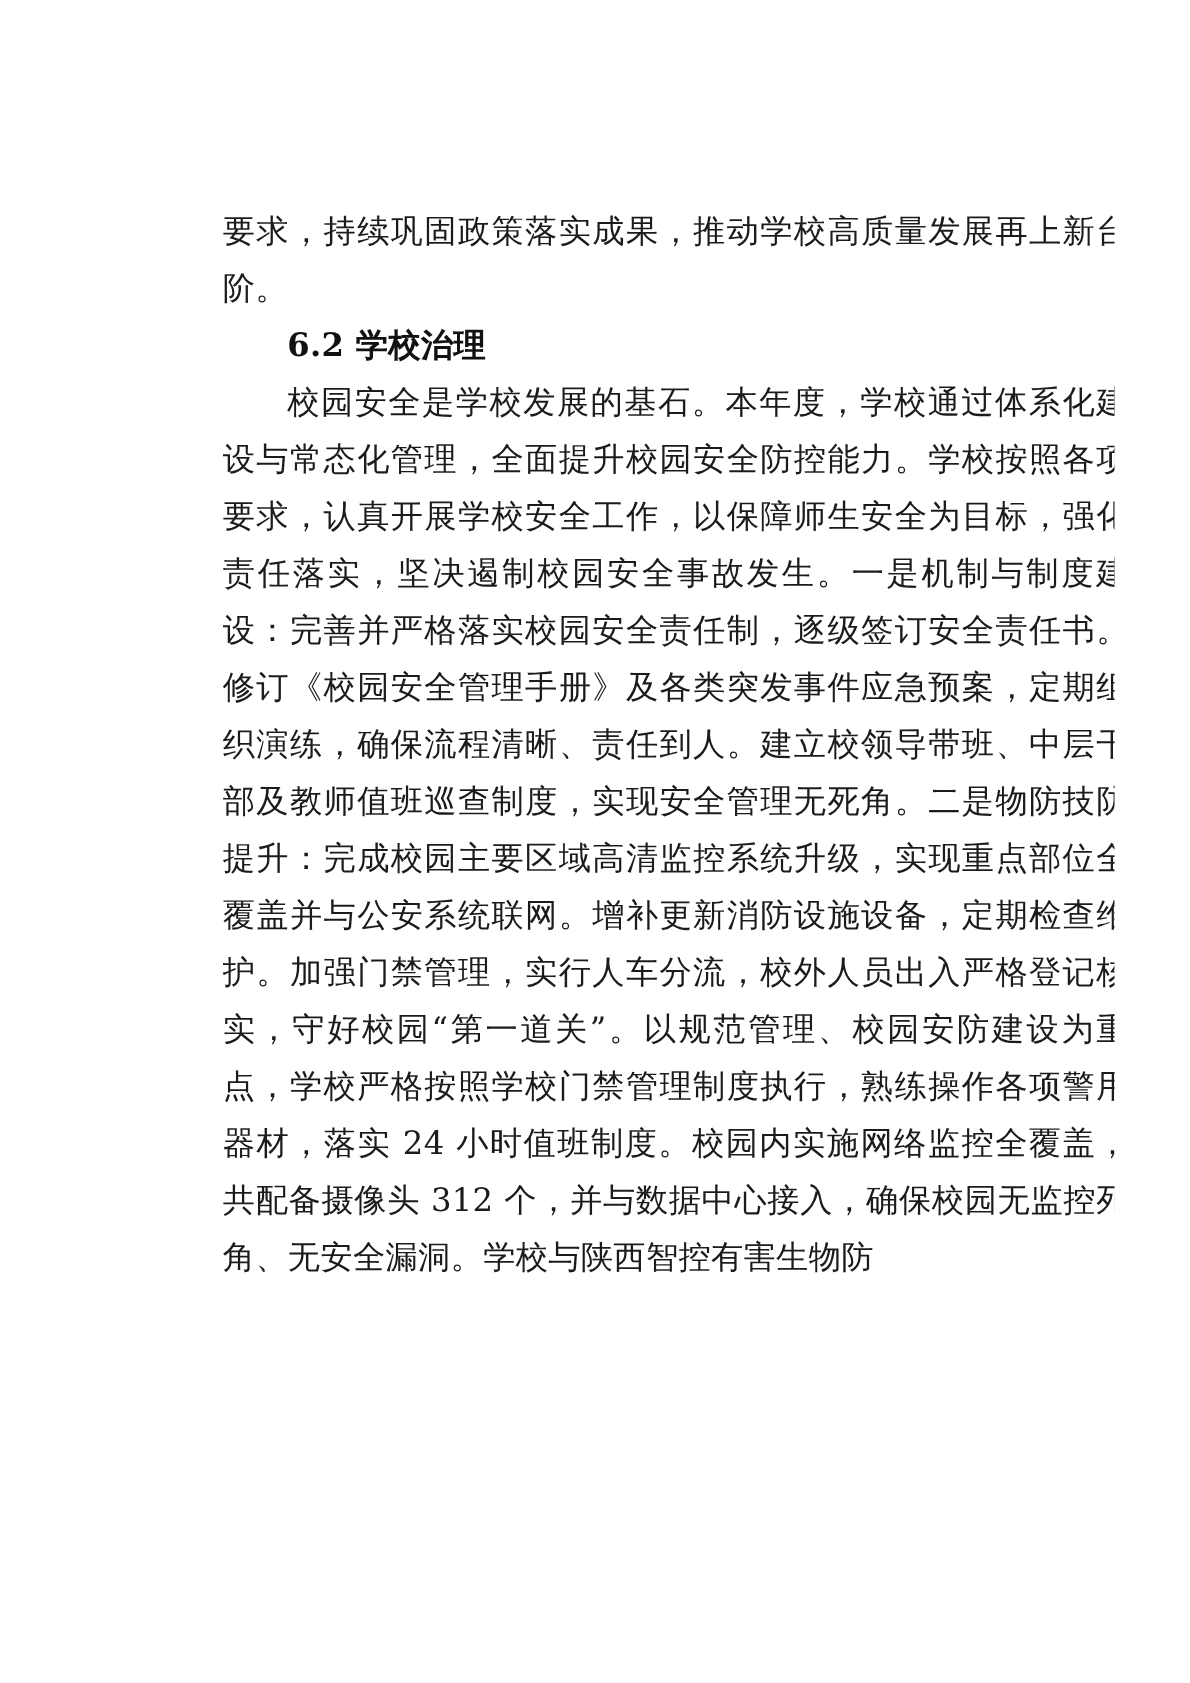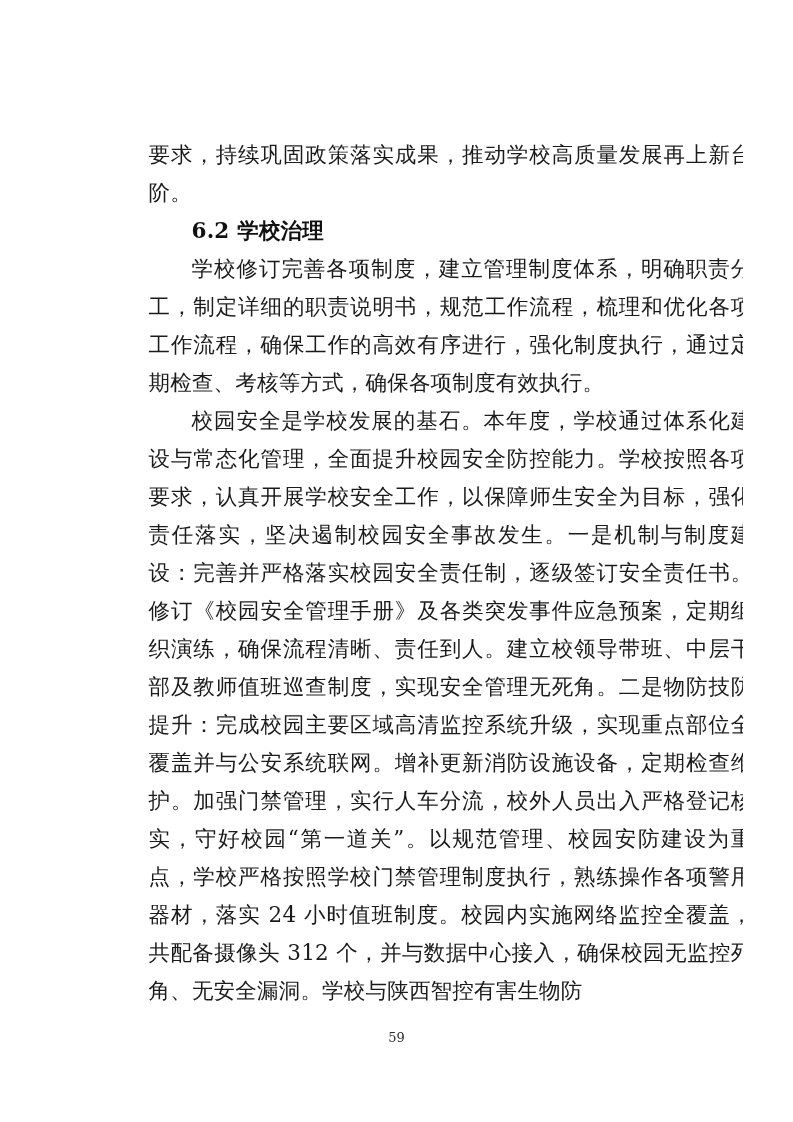--- a/index.html
+++ b/index.html
@@ -71,22 +71,20 @@
 <body>
 
 <div class="page">
 
   <div class="content">
 
     <p class="para">要求，持续巩固政策落实成果，推动学校高质量发展再上新台阶。</p>
 
     <p class="heading">6.2 学校治理</p>
 
-    <p class="para indent">学校修订完善各项制度，建立管理制度体系，明确职责分工，制定详细的职责说明书，规范工作流程，梳理和优化各项工作流程，确保工作的高效有序进行，强化制度执行，通过定期检查、考核等方式，确保各项制度有效执行。</p>
 
 
     <p class="para indent">校园安全是学校发展的基石。本年度，学校通过体系化建设与常态化管理，全面提升校园安全防控能力。学校按照各项要求，认真开展学校安全工作，以保障师生安全为目标，强化责任落实，坚决遏制校园安全事故发生。一是机制与制度建设：完善并严格落实校园安全责任制，逐级签订安全责任书。修订《校园安全管理手册》及各类突发事件应急预案，定期组织演练，确保流程清晰、责任到人。建立校领导带班、中层干部及教师值班巡查制度，实现安全管理无死角。二是物防技防提升：完成校园主要区域高清监控系统升级，实现重点部位全覆盖并与公安系统联网。增补更新消防设施设备，定期检查维护。加强门禁管理，实行人车分流，校外人员出入严格登记核实，守好校园“第一道关”。以规范管理、校园安防建设为重点，学校严格按照学校门禁管理制度执行，熟练操作各项警用器材，落实 24 小时值班制度。校园内实施网络监控全覆盖，共配备摄像头 312 个，并与数据中心接入，确保校园无监控死角、无安全漏洞。学校与陕西智控有害生物防</p>
 
   </div>
 
-  <div class="page-number">59</div>
 
 </div>
 
 </body></html>

